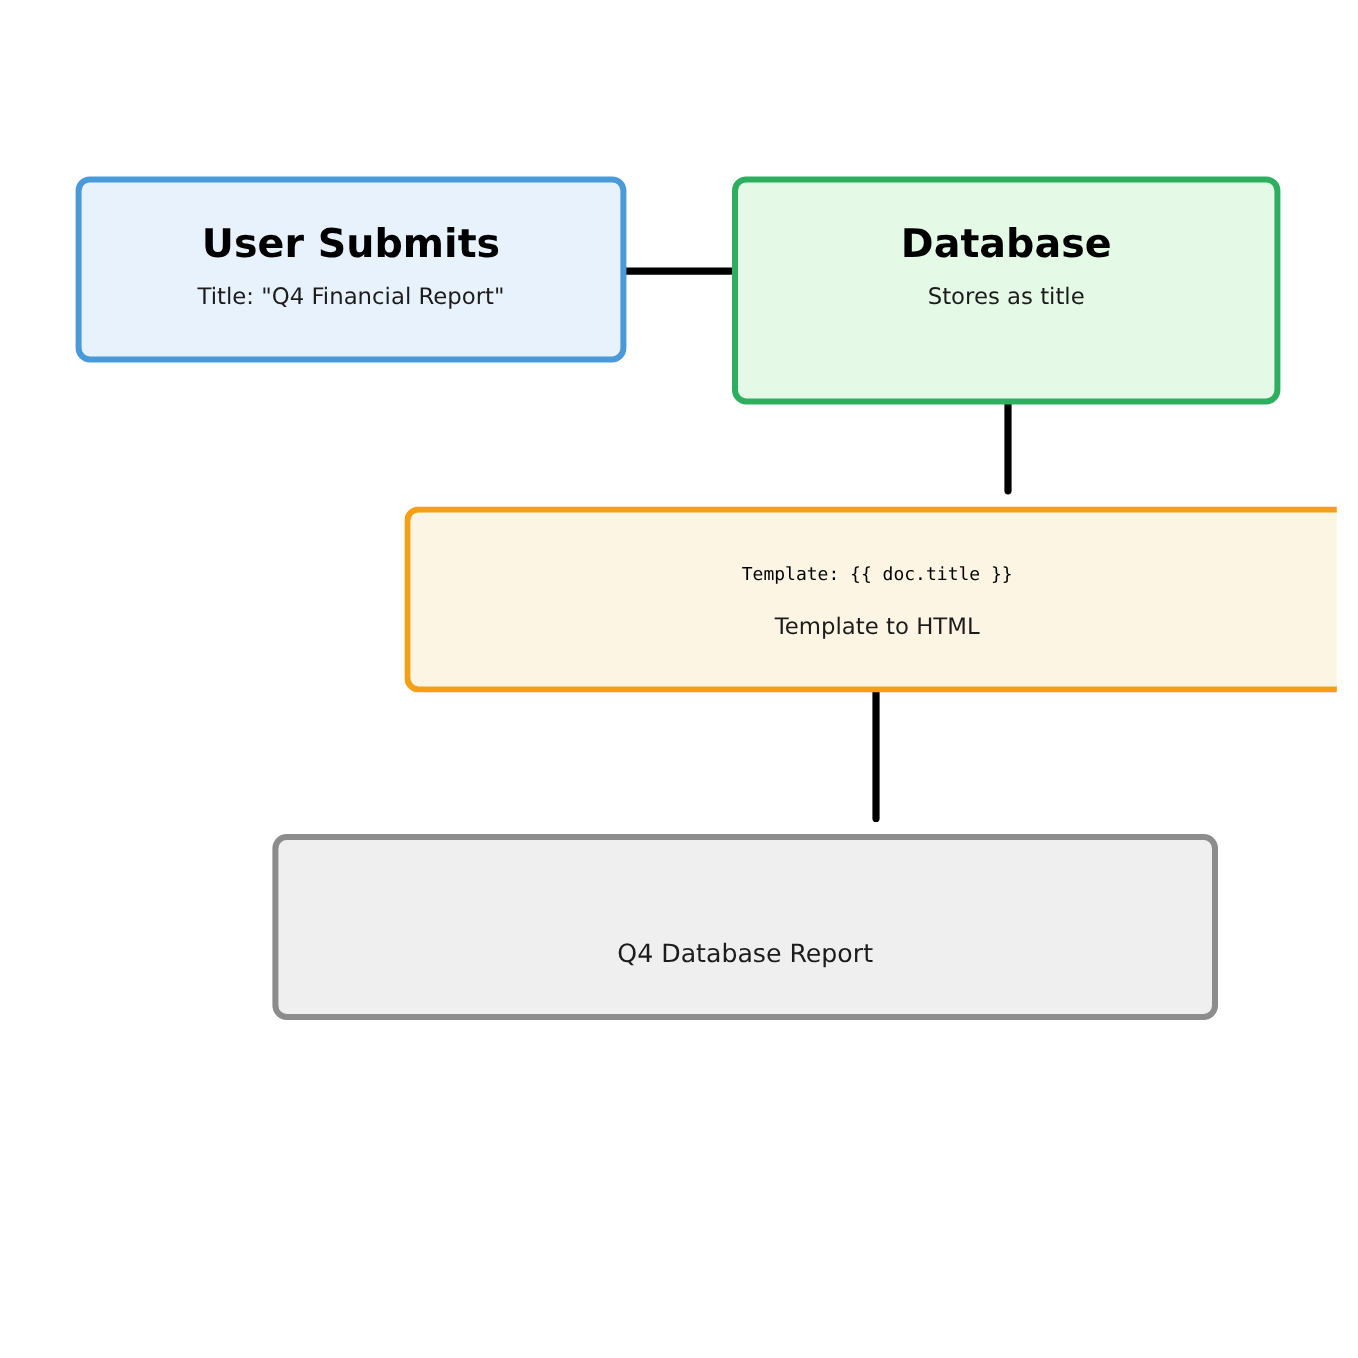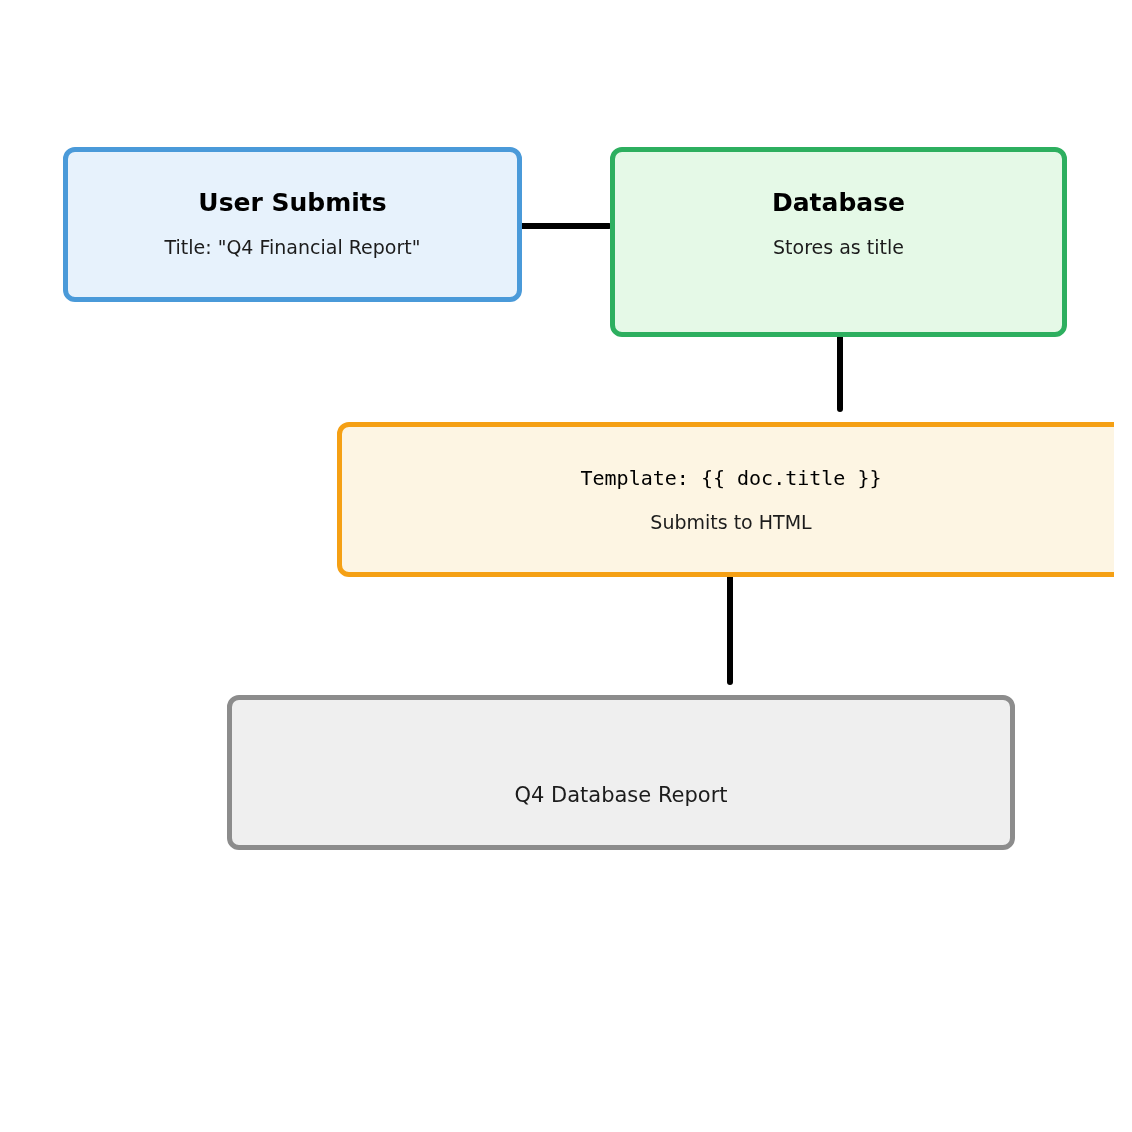--- a/index.html
+++ b/index.html
@@ -44,41 +44,41 @@
     overflow: hidden;
   }
   .node-title {
     position: absolute;
     left: 0;
     top: 36px;
     width: 100%;
     height: 30px;
     line-height: 30px;
     text-align: center;
-    font-size: 25px;
+    font-size: 33px;
     font-weight: bold;
     color: var(--text-color);
     white-space: nowrap;
   }
   .node-subtitle {
     position: absolute;
     left: 0;
     top: 82px;
     width: 100%;
     height: 26px;
     line-height: 26px;
     text-align: center;
     font-size: 19px;
     color: #1C1C1C;
     white-space: nowrap;
   }
   .node-title.mono {
     font-family: "DejaVu Sans Mono", "Liberation Mono", monospace;
     font-weight: normal;
-    font-size: 20px;
+    font-size: 15px;
   }
   .node-subtitle.large {
     font-size: 21px;
   }
   .connector {
     position: absolute;
     background: var(--edge-color);
     border-radius: 3px;
   }
 </style>
@@ -99,21 +99,21 @@
   </div>
 
   <div class="node node-green" style="left:610px; top:147px; width:457px; height:190px;">
     <div class="node-title">Database</div>
     <div class="node-subtitle">Stores as title</div>
   </div>
 
   <div class="clip" style="left:337px; top:422px; width:777px; height:155px;">
     <div class="node node-orange" style="left:0; top:0; width:788px; height:155px;">
       <div class="node-title mono">Template: {{ doc.title }}</div>
-      <div class="node-subtitle">Submits to HTML</div>
+      <div class="node-subtitle">Template to HTML</div>
     </div>
   </div>
 
   <div class="node node-gray" style="left:227px; top:695px; width:788px; height:155px;">
     <div class="node-subtitle large">Q4 Database Report</div>
   </div>
 
 </div>
 
 </body></html>

